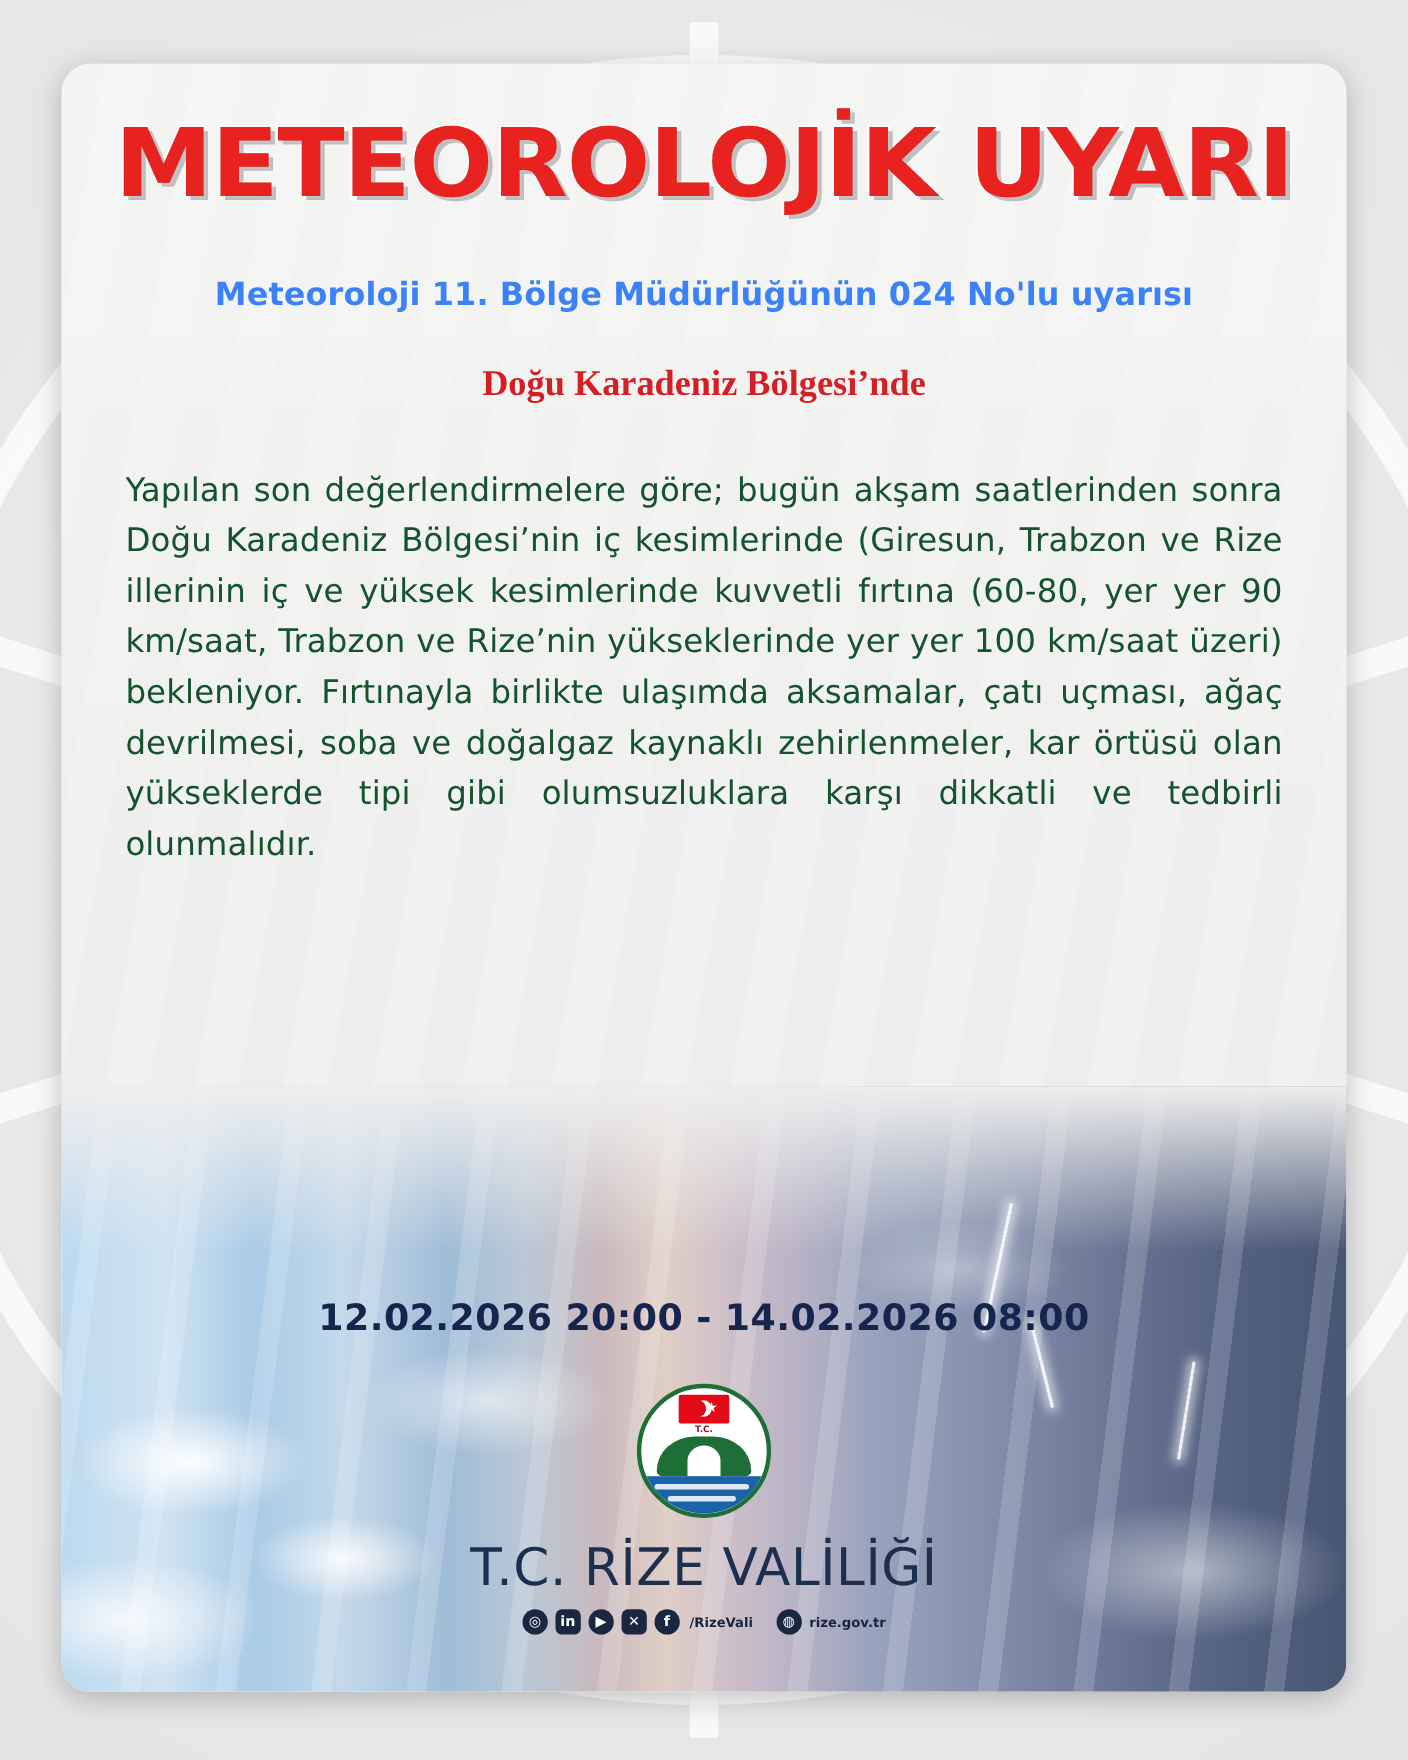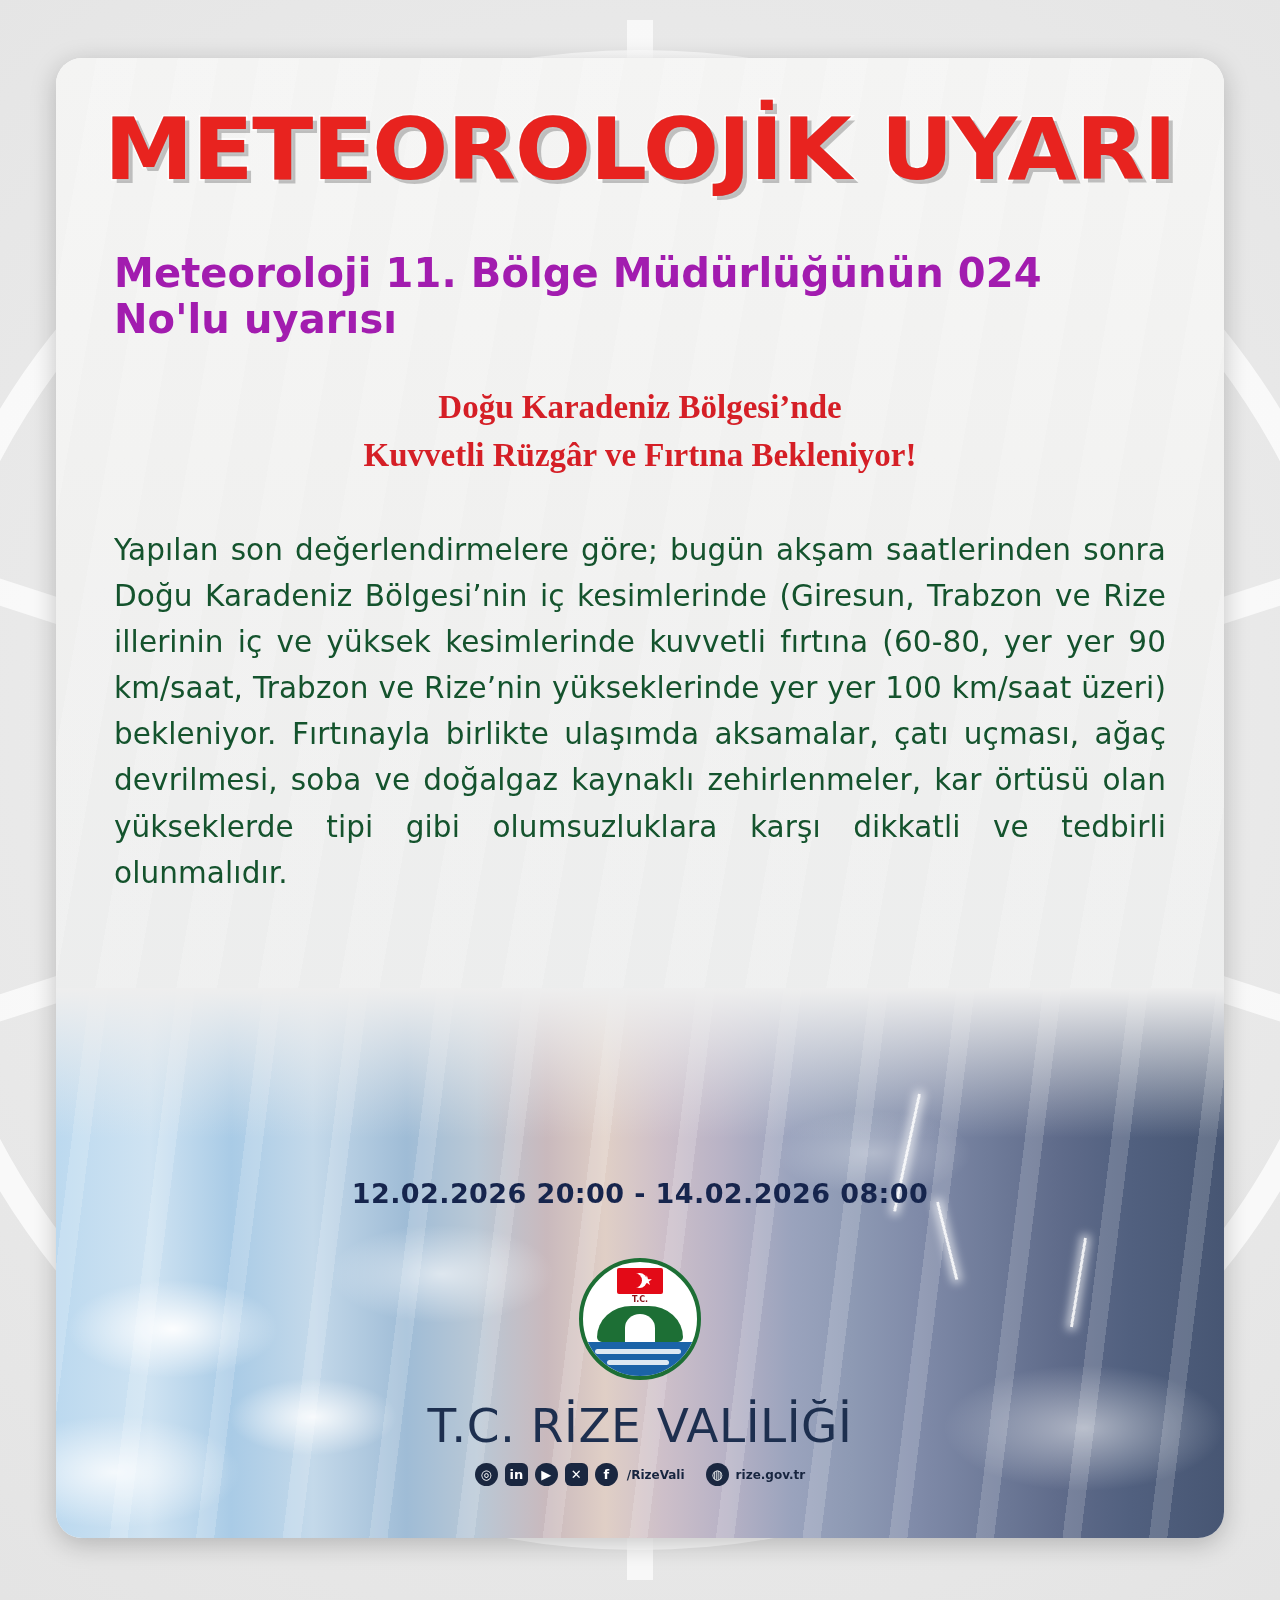--- a/index.html
+++ b/index.html
@@ -158,24 +158,24 @@
     paint-order: stroke fill;
     text-shadow:
        4px 4px 0 rgba(0,0,0,0.22),
        0 0 1px rgba(0,0,0,0.25);
     line-height: 1.02;
     transform: scaleX(1.04);
   }
 
   #subtitle {
     margin-top: 56px;
-    text-align: left;
-    font-size: 40px;
+    text-align: center;
+    font-size: 29px;
     font-weight: 700;
-    color: #a21caf;
+    color: #3b82f6;
     letter-spacing: 0.1px;
   }
 
   #alert-lines {
     margin-top: 42px;
     text-align: center;
     color: #d51f26;
     font-weight: 800;
     font-size: 33px;
     line-height: 1.45;
@@ -201,21 +201,21 @@
     color: #152752;
   }
   .time-label {
     font-size: 25px;
     font-weight: 800;
     text-decoration: underline;
     text-underline-offset: 4px;
   }
   .time-value {
     margin-top: 10px;
-    font-size: 27px;
+    font-size: 33px;
     font-weight: 600;
     letter-spacing: .4px;
     color: #16254d;
     text-align: center;
   }
 
   
   .emblem-wrap {
     position: absolute;
     left: 0; right: 0;
@@ -375,21 +375,20 @@
     </div>
 
     <div class="content">
 
       <div id="headline">METEOROLOJİK UYARI</div>
 
       <div id="subtitle">Meteoroloji 11. Bölge Müdürlüğünün 024 No'lu uyarısı</div>
 
       <div id="alert-lines">
         <div>Doğu Karadeniz Bölgesi’nde</div>
-        <div>Kuvvetli Rüzgâr ve Fırtına Bekleniyor!</div>
       </div>
 
       <div id="body-text">Yapılan son değerlendirmelere göre; bugün akşam saatlerinden sonra Doğu Karadeniz Bölgesi’nin iç kesimlerinde (Giresun, Trabzon ve Rize illerinin iç ve yüksek kesimlerinde kuvvetli fırtına (60-80, yer yer 90 km/saat, Trabzon ve Rize’nin yükseklerinde yer yer 100 km/saat üzeri) bekleniyor. Fırtınayla birlikte ulaşımda aksamalar, çatı uçması, ağaç devrilmesi, soba ve doğalgaz kaynaklı zehirlenmeler, kar örtüsü olan yükseklerde tipi gibi olumsuzluklara karşı dikkatli ve tedbirli olunmalıdır.</div>
     </div>
 
     <div class="time-block">
       <div class="time-value">12.02.2026 20:00 - 14.02.2026 08:00</div>
     </div>
 
     <div class="emblem-wrap">

